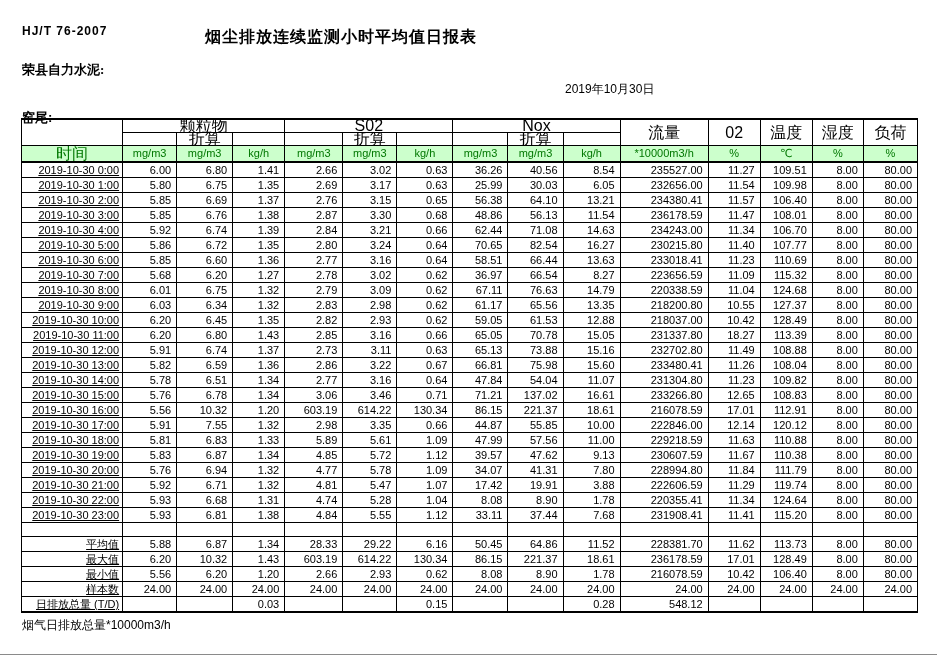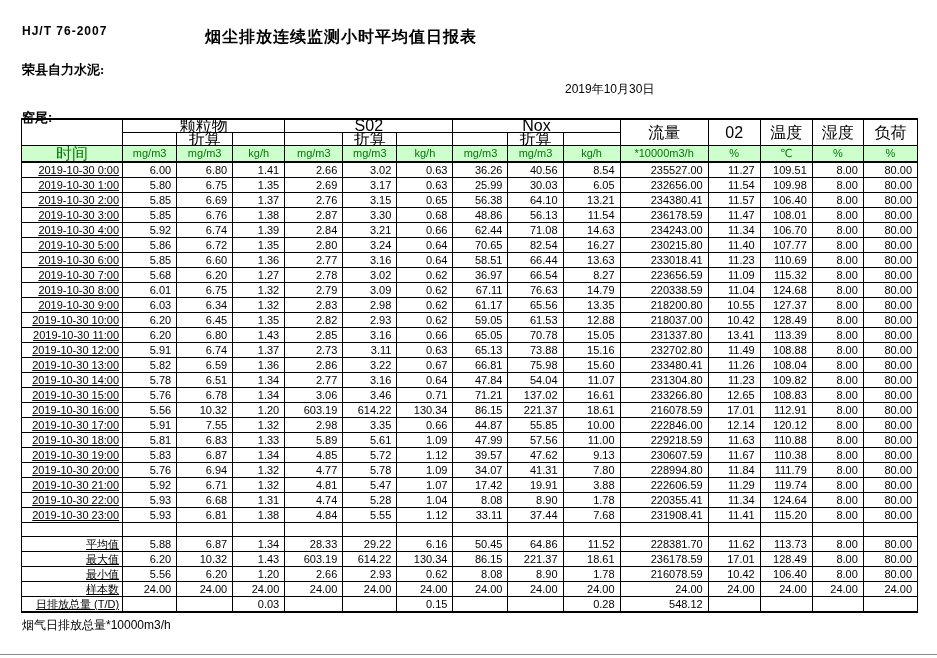--- a/index.html
+++ b/index.html
@@ -302,21 +302,21 @@
         <td>6.20</td>
         <td>6.80</td>
         <td>1.43</td>
         <td>2.85</td>
         <td>3.16</td>
         <td>0.66</td>
         <td>65.05</td>
         <td>70.78</td>
         <td>15.05</td>
         <td>231337.80</td>
-        <td>13.41</td>
+        <td>18.27</td>
         <td>113.39</td>
         <td>8.00</td>
         <td>80.00</td>
       </tr>
       <tr>
         <td class="time">2019-10-30 12:00</td>
         <td>5.91</td>
         <td>6.74</td>
         <td>1.37</td>
         <td>2.73</td>

